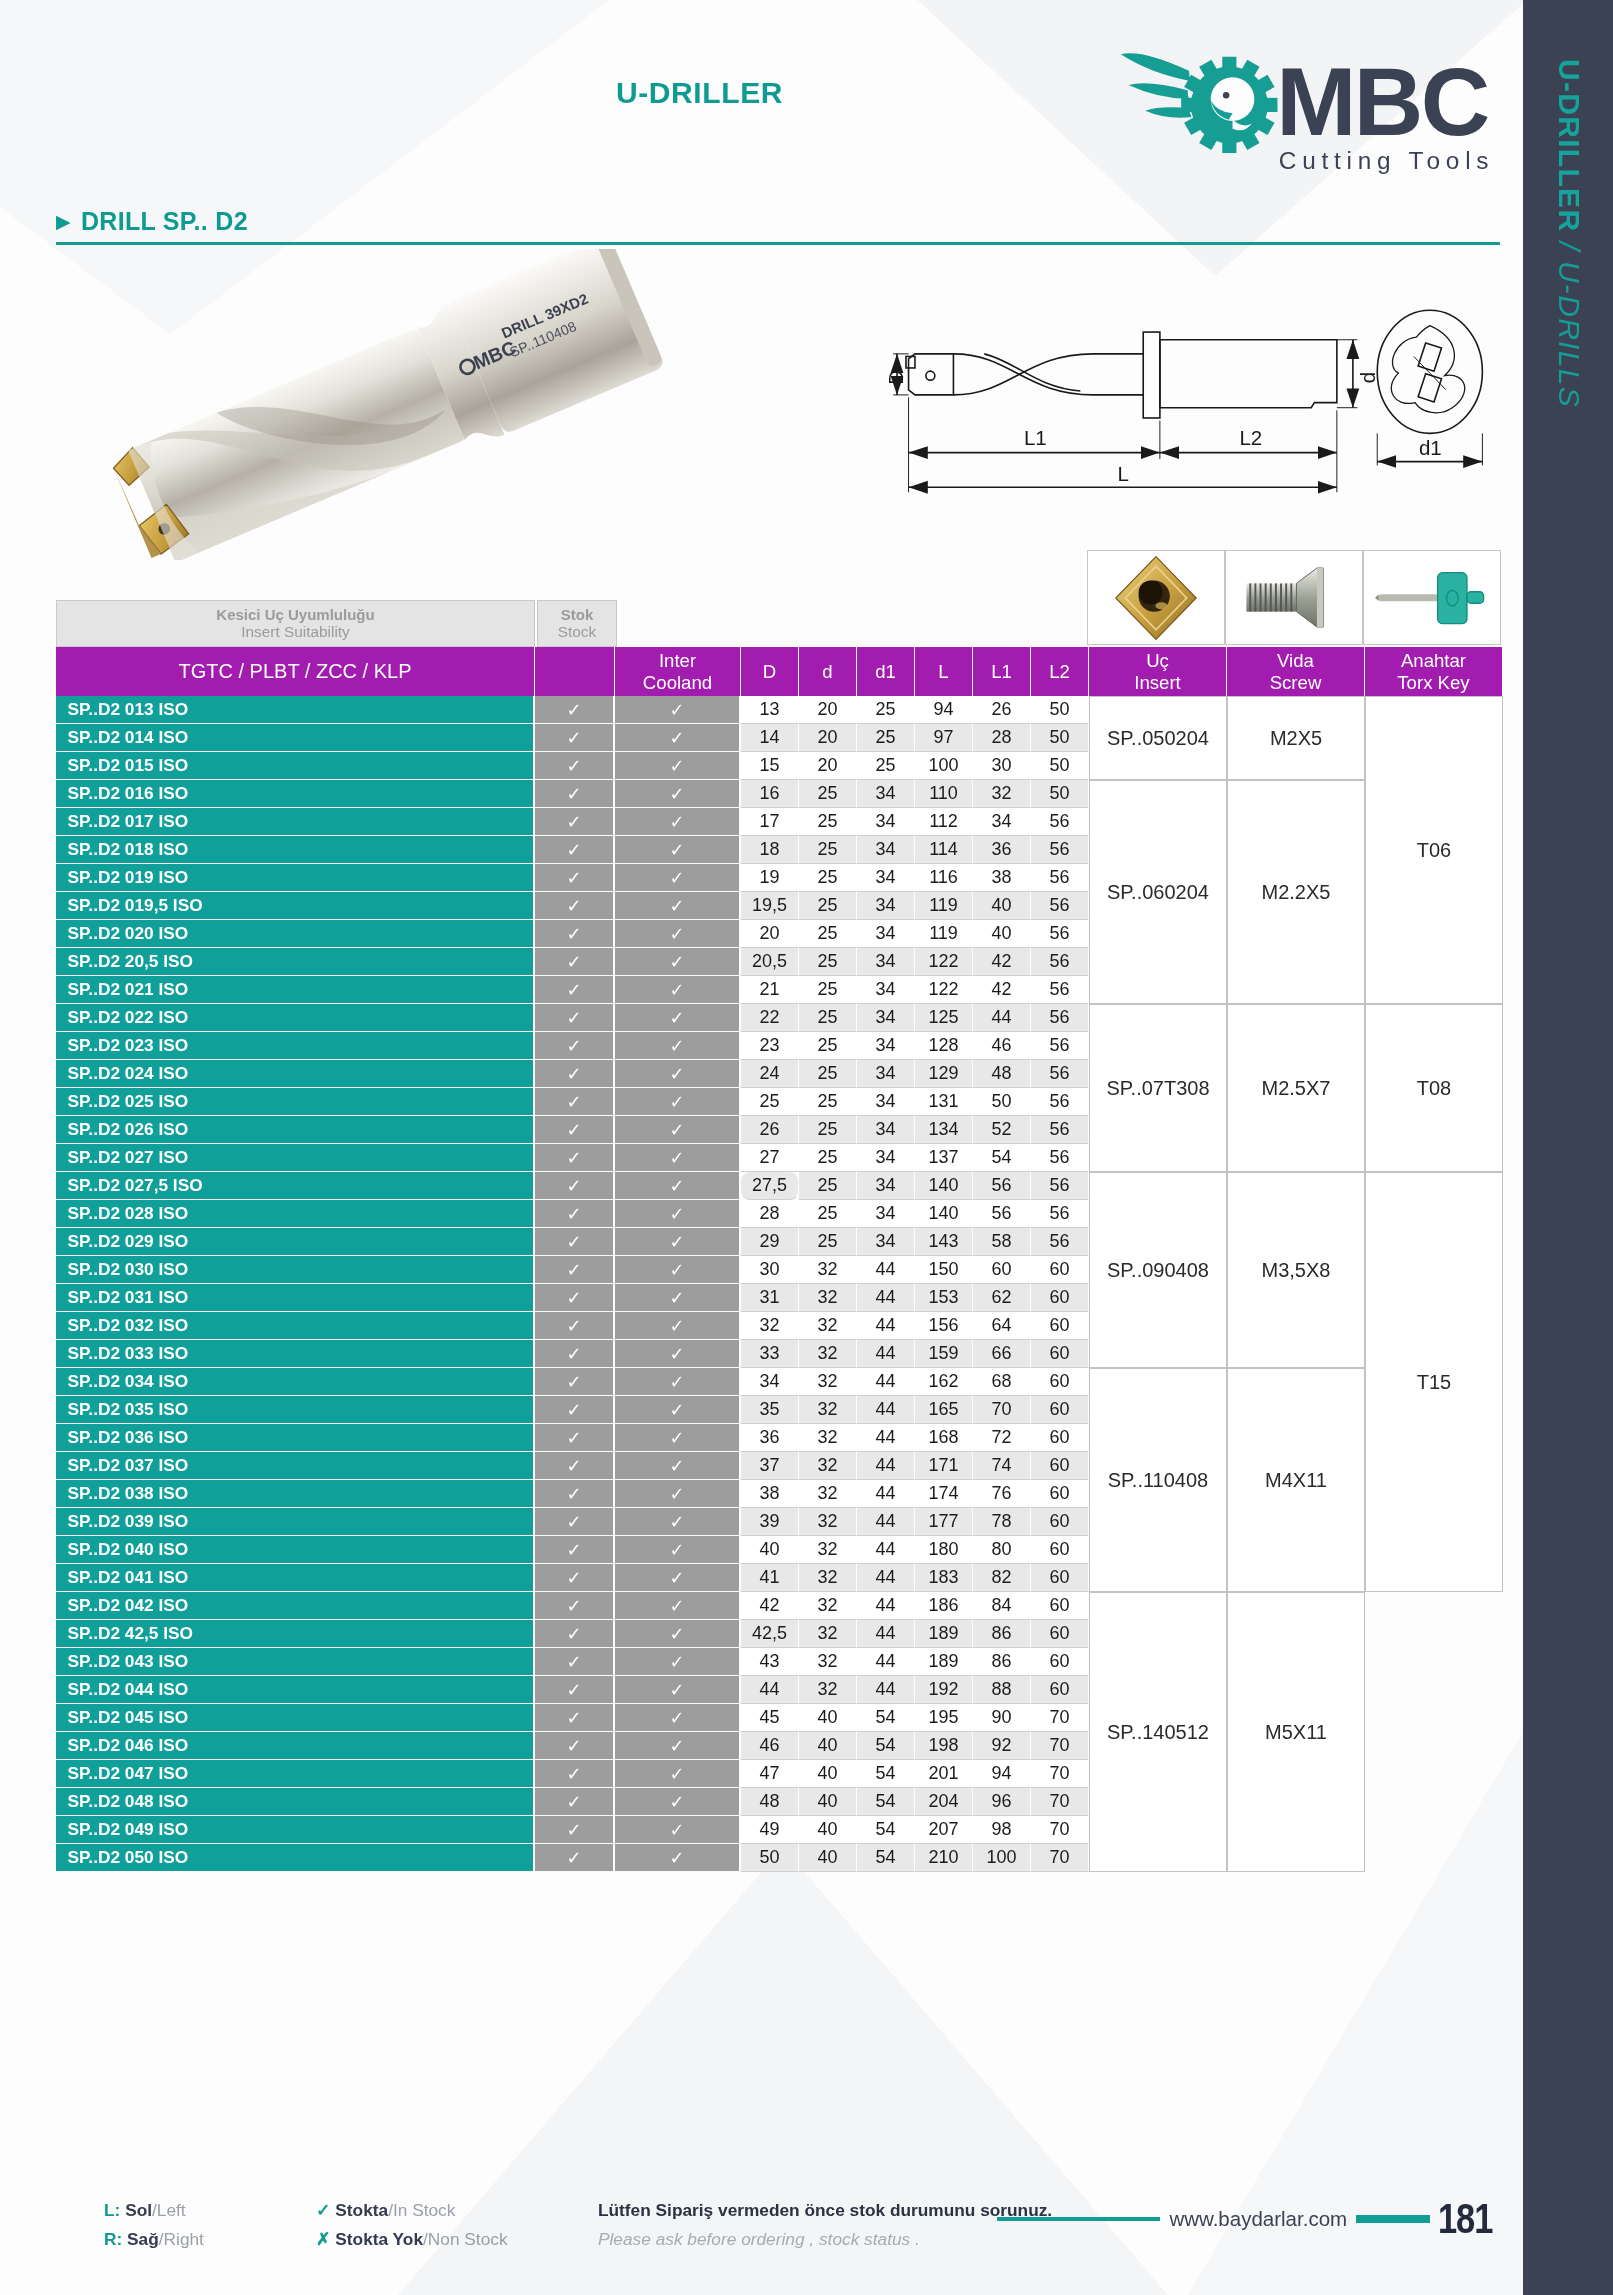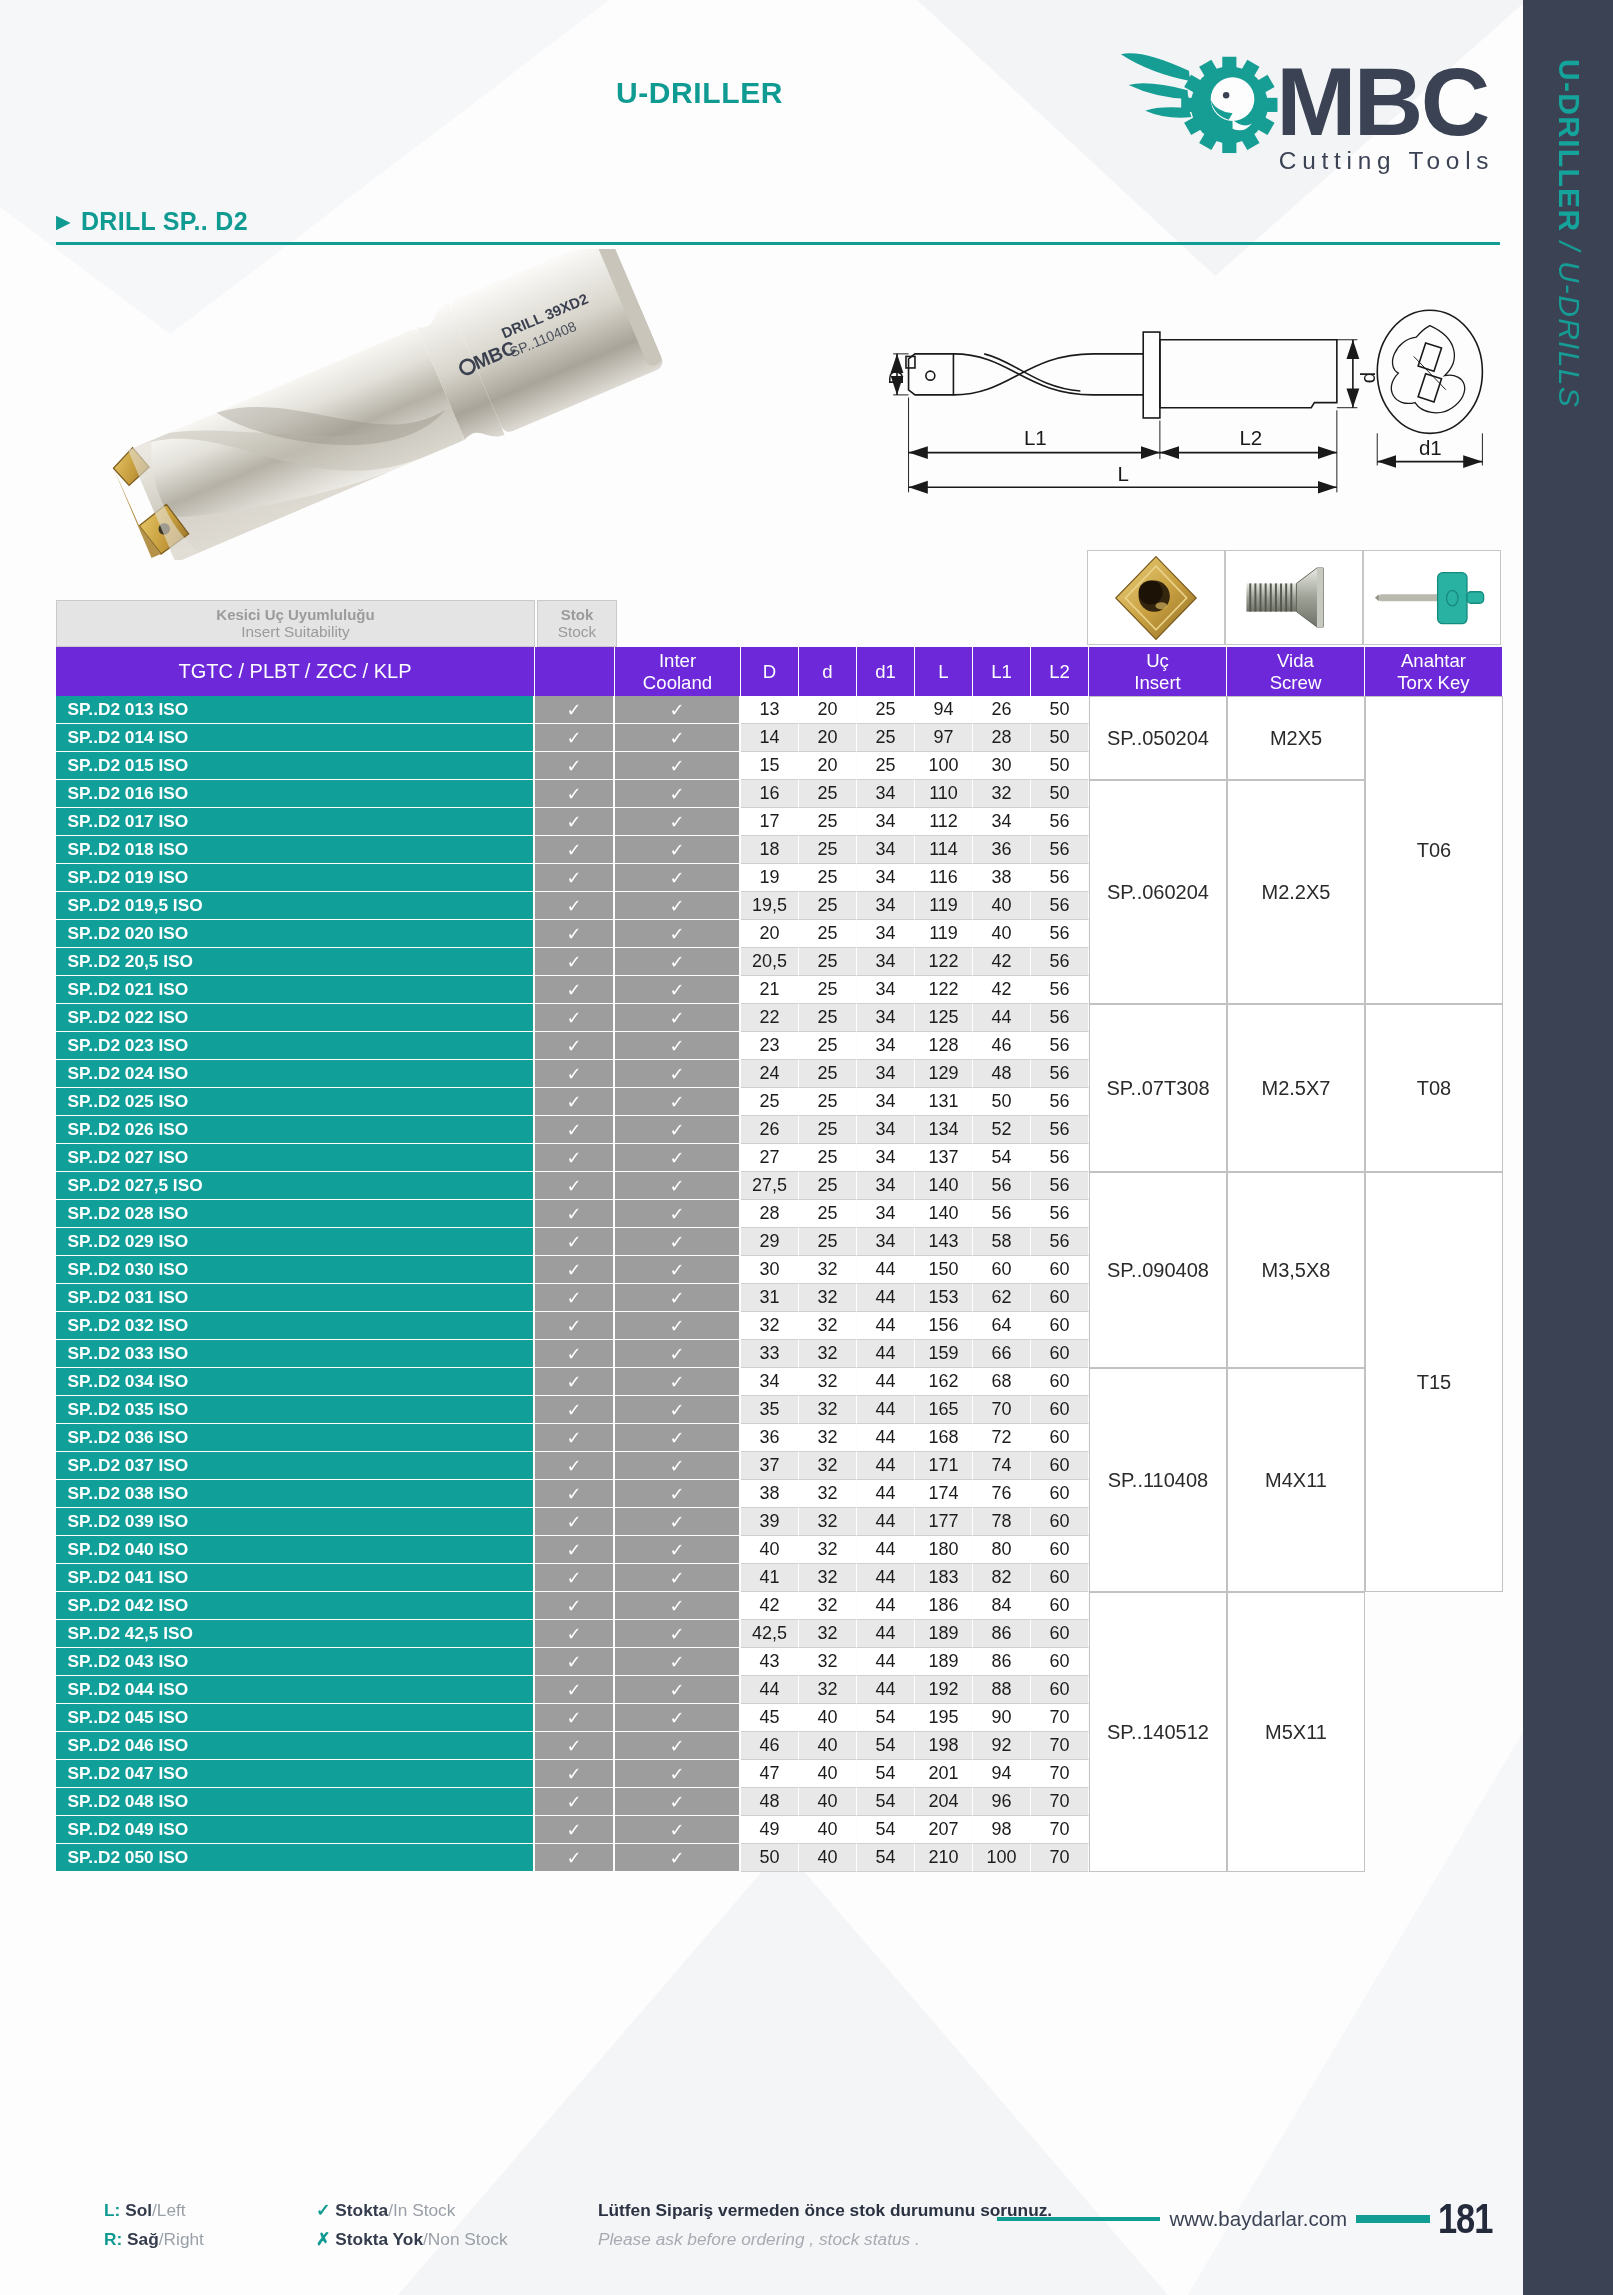--- a/index.html
+++ b/index.html
@@ -64,21 +64,21 @@
               display:flex; flex-direction:column; align-items:center; justify-content:center;
               color:#9b9b9b; line-height:1.18; }
   #ph-suit { left:56px; width:479px; }
   #ph-stock { left:537px; width:80px; }
   .pre-head .l1 { font-size:15px; font-weight:bold; }
   .pre-head .l2 { font-size:15.4px; }
 
   
   #header-grid { left:56px; top:647px; display:grid; height:49px;
     grid-template-columns:479px 80px 126px 58px 58px 58px 58px 58px 58px 138px 138px 138px; }
-  .h-cell { background:#6d28d9; color:#fff; display:flex; flex-direction:column;
+  .h-cell { background:#a21caf; color:#fff; display:flex; flex-direction:column;
             align-items:center; justify-content:center; font-size:18.6px; line-height:1.15;
             border-right:1.9px solid #fdfdfd; }
   .h-cell.name { font-size:20px; }
 
   
   #table-grid { left:56px; top:696px; display:grid;
     grid-template-columns:479px 80px 126px 58px 58px 58px 58px 58px 58px 138px 138px 138px;
     grid-auto-rows:28px; }
   .c-name { background:#10a099; color:#fff; font-weight:bold; font-size:17.3px;
             display:flex; align-items:center; padding-left:11.5px;
@@ -521,21 +521,21 @@
     <div class="c-check" style="grid-area: 17 / 3;">✓</div>
     <div class="c-val" style="grid-area: 17 / 4;">27</div>
     <div class="c-val" style="grid-area: 17 / 5;">25</div>
     <div class="c-val" style="grid-area: 17 / 6;">34</div>
     <div class="c-val" style="grid-area: 17 / 7;">137</div>
     <div class="c-val" style="grid-area: 17 / 8;">54</div>
     <div class="c-val" style="grid-area: 17 / 9;">56</div>
     <div class="c-name" style="grid-area: 18 / 1;">SP..D2 027,5 ISO</div>
     <div class="c-check" style="grid-area: 18 / 2;">✓</div>
     <div class="c-check" style="grid-area: 18 / 3;">✓</div>
-    <div class="c-val alt" style="grid-area: 18 / 4;">27,5</div>
+    <div class="c-val alt" style="grid-area: 18 / 4; border-radius: 9px;">27,5</div>
     <div class="c-val alt" style="grid-area: 18 / 5;">25</div>
     <div class="c-val alt" style="grid-area: 18 / 6;">34</div>
     <div class="c-val alt" style="grid-area: 18 / 7;">140</div>
     <div class="c-val alt" style="grid-area: 18 / 8;">56</div>
     <div class="c-val alt" style="grid-area: 18 / 9;">56</div>
     <div class="c-name" style="grid-area: 19 / 1;">SP..D2 028 ISO</div>
     <div class="c-check" style="grid-area: 19 / 2;">✓</div>
     <div class="c-check" style="grid-area: 19 / 3;">✓</div>
     <div class="c-val" style="grid-area: 19 / 4;">28</div>
     <div class="c-val" style="grid-area: 19 / 5;">25</div>

